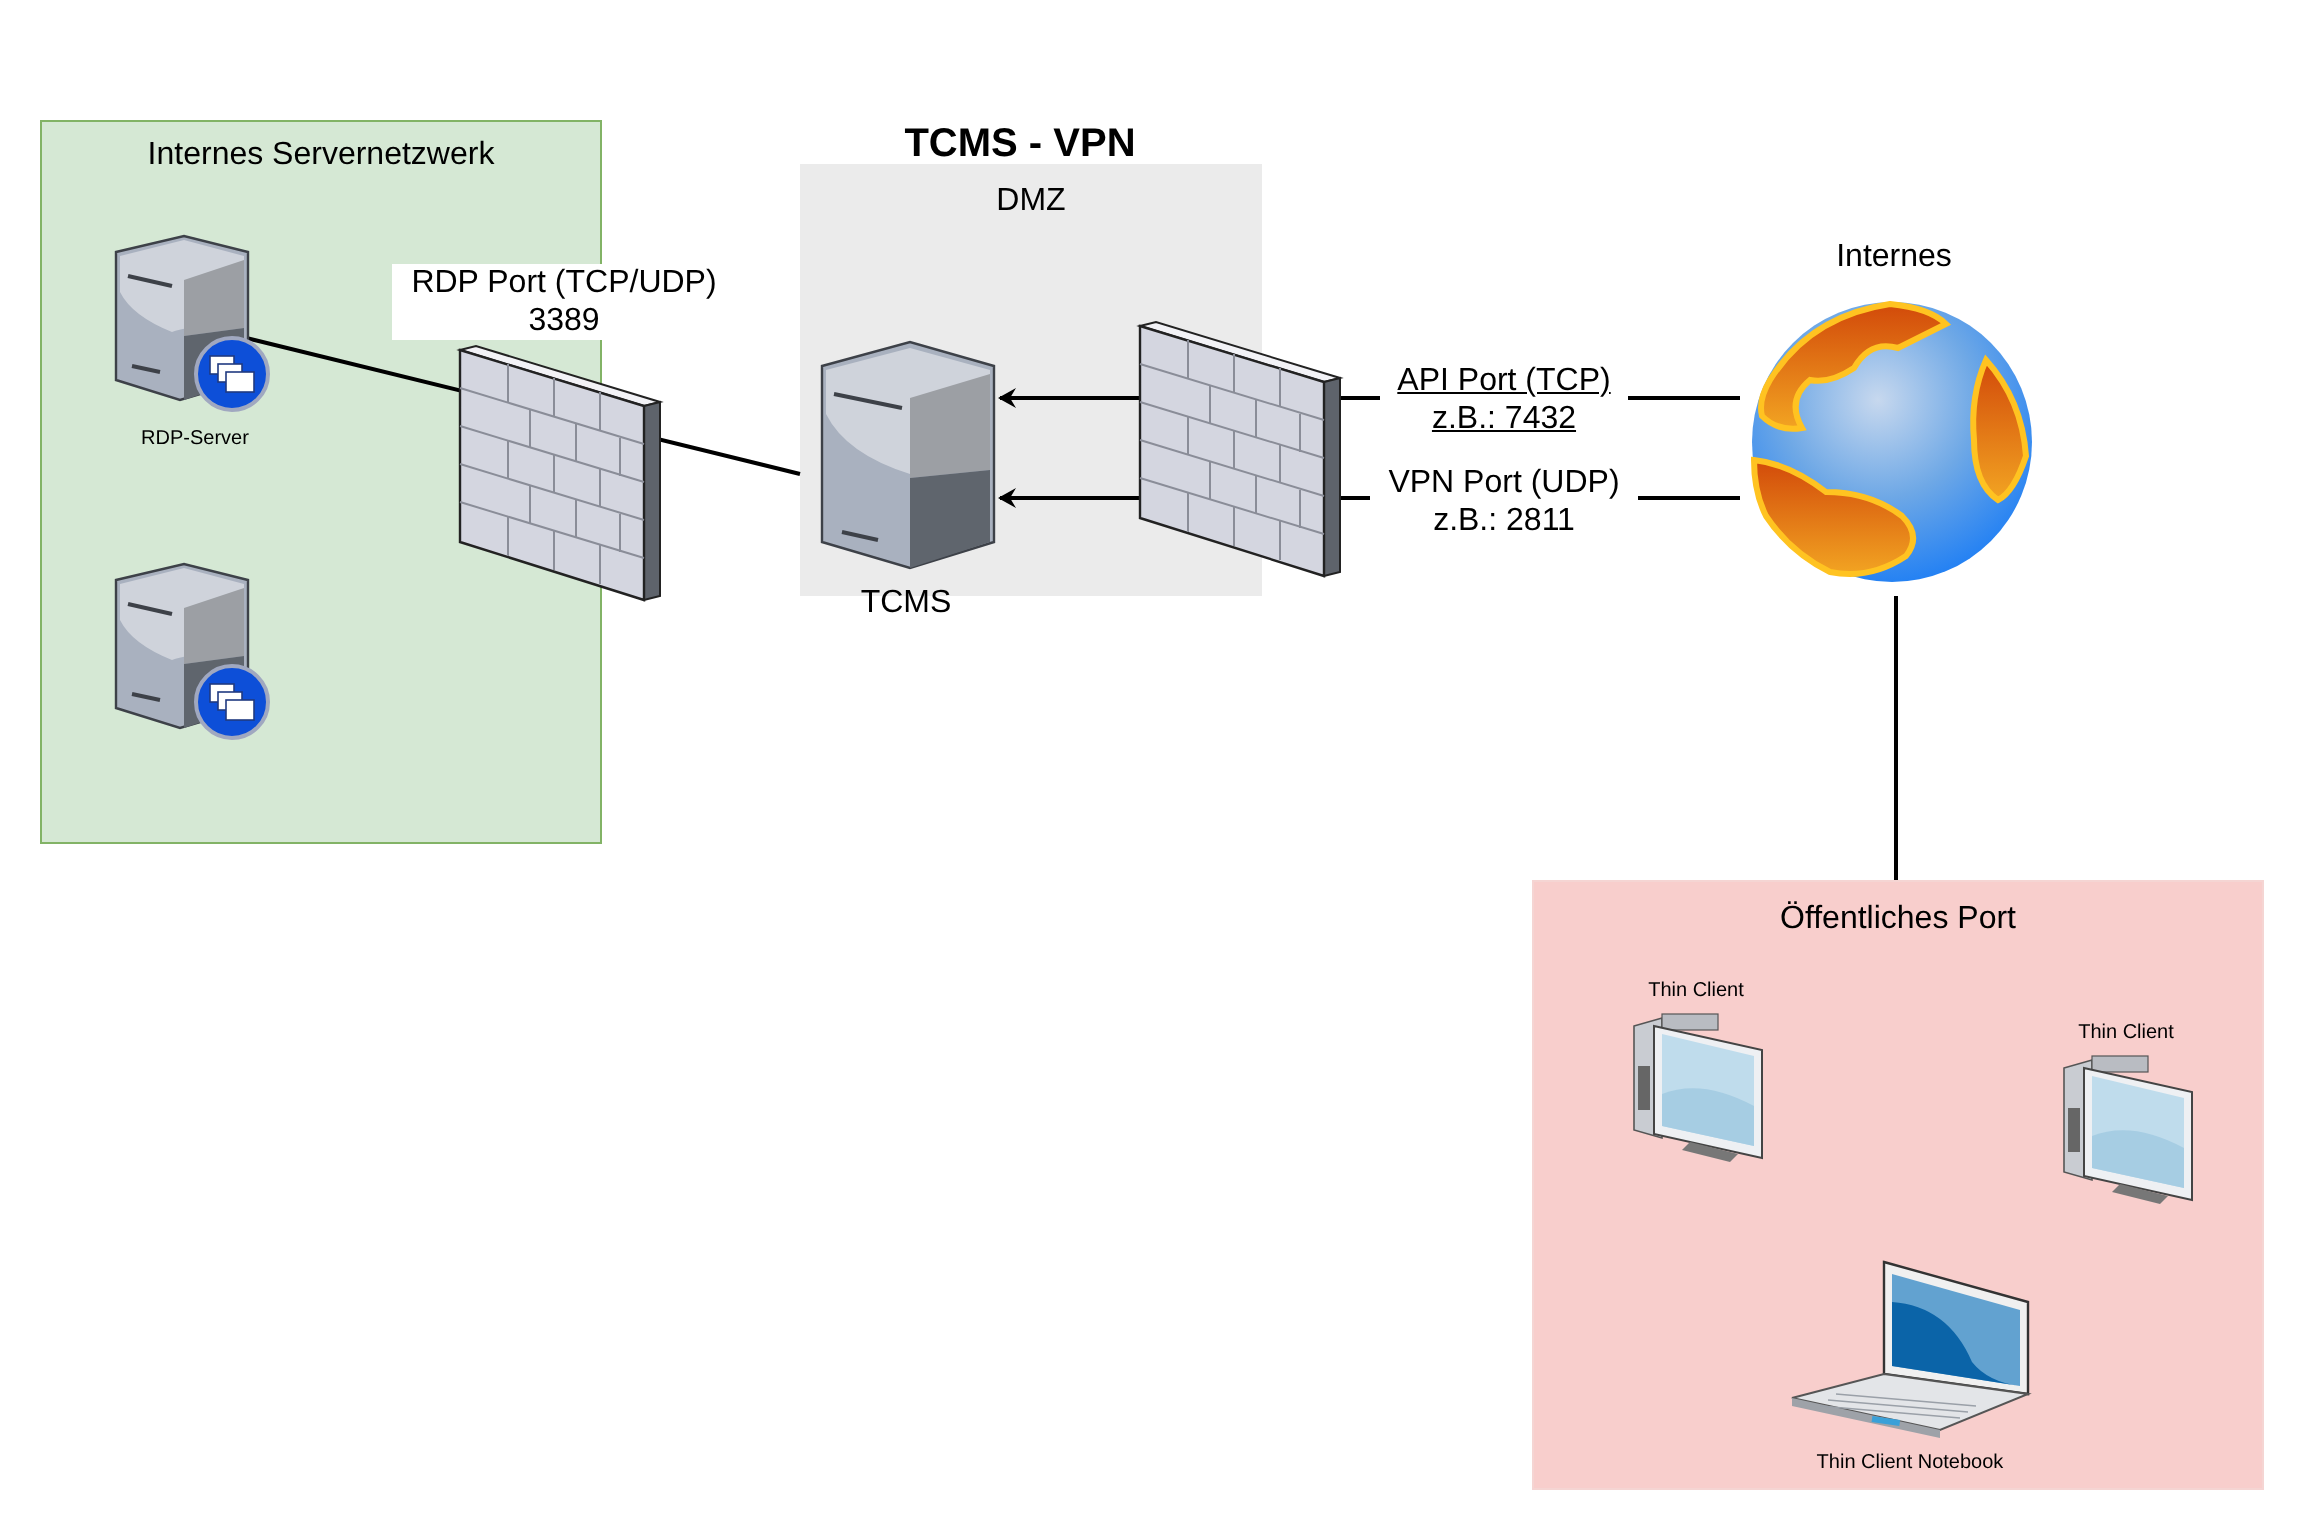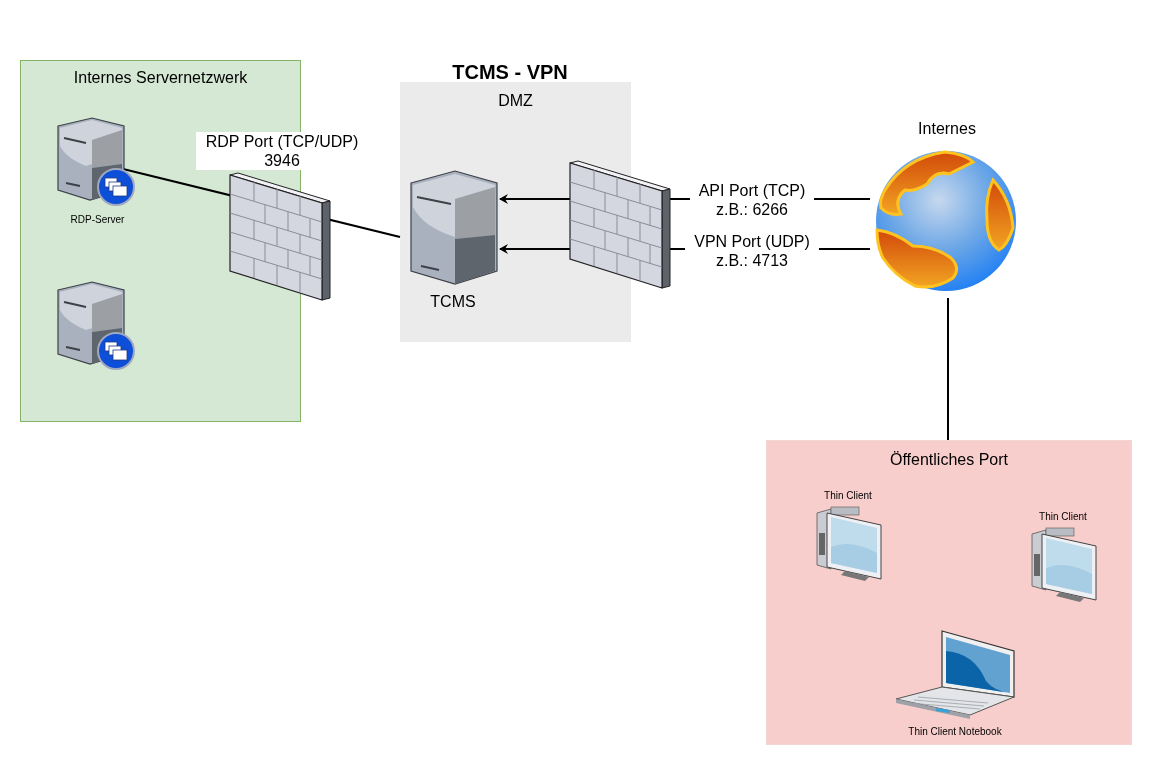--- a/index.html
+++ b/index.html
@@ -3,21 +3,21 @@
   <meta charset="utf-8">
   <style>
     html, body { margin:0; padding:0; background:#ffffff; }
     body { width:1153px; height:765px; position:relative; overflow:hidden;
            font-family:"Liberation Sans", sans-serif; color:#000; }
     .abs { position:absolute;margin-top:33px; }
     .title { left:0; width:1020px; top:28px; text-align:center; font-weight:bold; font-size:20px; }
     .zone { position:absolute; box-sizing:border-box; }
     .zone-label { position:absolute; left:0; right:0; text-align:center; font-size:16px; }
     .zone-internal { left:20px; top:60px; width:281px; height:362px; background:#d5e8d4; border:1px solid #82b366; }
-    .zone-dmz { left:400px; top:82px; width:231px; height:260px; background:#ebebeb; }
+    .zone-dmz { left:400px; top:82px; width:231px; height:216px; background:#ebebeb; }
     .zone-public { left:766px; top:440px; width:366px; height:305px; background:#f8cecc; border:1px solid #f5d5d3; }
     .lbl { position:absolute; font-size:16px; text-align:center; line-height:19px; }
     .small { position:absolute; font-size:10px; text-align:center; white-space:nowrap; }
     svg.icon { position:absolute; overflow:visible; }
     svg.wires { position:absolute; left:0; top:0; }
     .port-bg { background:#ffffff; }
   </style>
 </head>
 <body>
 
@@ -40,29 +40,29 @@
     </marker>
   </defs>
   <line x1="400" y1="237" x2="115" y2="167" stroke="#000" stroke-width="2" marker-end="url(#arrow)"></line>
   <line x1="870" y1="199" x2="500" y2="199" stroke="#000" stroke-width="2" marker-end="url(#arrow)"></line>
   <line x1="870" y1="249" x2="500" y2="249" stroke="#000" stroke-width="2" marker-end="url(#arrow)"></line>
   <line x1="948" y1="298" x2="948" y2="440" stroke="#000" stroke-width="2"></line>
 </svg>
 
 <div class="lbl port-bg" style="left:196px; top:132px; width:172px;">
   <div>RDP Port (TCP/UDP)</div>
-  <div>3946</div>
-</div>
-<div class="lbl port-bg" style="left:690px; top:181px; width:124px;">
+  <div>3389</div>
+</div>
+<div class="lbl port-bg" style="left:690px; top:181px; width:124px;text-decoration:underline;">
   <div>API Port (TCP)</div>
-  <div>z.B.: 6266</div>
+  <div>z.B.: 7432</div>
 </div>
 <div class="lbl port-bg" style="left:685px; top:232px; width:134px;">
   <div>VPN Port (UDP)</div>
-  <div>z.B.: 4713</div>
+  <div>z.B.: 2811</div>
 </div>
 
 <svg class="icon" style="left:56px; top:118px;" width="80" height="86" viewBox="0 0 80 86">
   <path d="M2,8 L36,0 L68,8 L68,72 L34,82 L2,72 Z" fill="#a9b1bf" stroke="#3d4148" stroke-width="1.2"></path>
   <path d="M4,10 L36,2 L66,10 L66,46 Q40,44 30,48 Q10,40 4,28 Z" fill="#cfd3db"></path>
   <path d="M36,22 L66,12 L66,46 L36,50 Z" fill="#9c9fa4"></path>
   <path d="M36,50 L66,46 L66,72 L36,82 Z" fill="#5f656d"></path>
   <line x1="8" y1="20" x2="30" y2="25" stroke="#3d4148" stroke-width="2"></line>
   <line x1="10" y1="65" x2="24" y2="68" stroke="#3d4148" stroke-width="2"></line>
   <circle cx="60" cy="69" r="18" fill="#0d4fd8" stroke="#a0a8c0" stroke-width="2"></circle>

